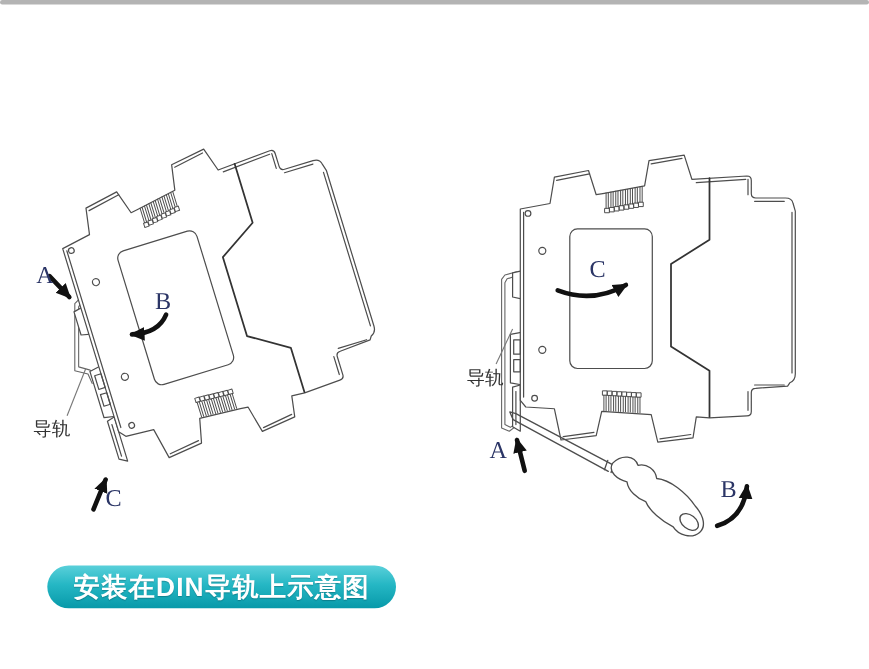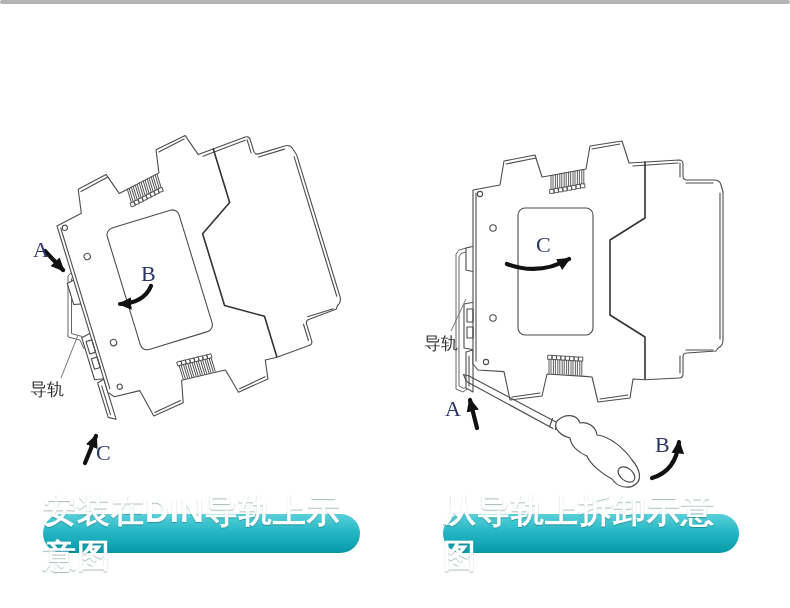--- a/index.html
+++ b/index.html
@@ -6,21 +6,21 @@
   #stage{position:relative;width:790px;height:608px;background:#fff;overflow:hidden;
          font-family:"Liberation Sans",sans-serif;}
   #top-strip{position:absolute;top:0;left:0;width:100%;height:4px;background:#b4b4b4;border-radius:2px;}
   #page-title{position:absolute;top:24px;left:0;width:100%;height:66px;line-height:66px;
       text-align:center;font-size:47px;font-weight:800;letter-spacing:7px;color:#000;
       font-family:"Liberation Sans",sans-serif;}
   #drawing{position:absolute;top:0;left:0;}
   .caption{position:absolute;top:514px;height:39px;border-radius:20px;
       display:flex;align-items:center;justify-content:center;
       background:linear-gradient(180deg,#5ad0da 0%,#25b7c4 45%,#0799a9 100%);
-      color:#fff;font-size:33px;font-weight:700;letter-spacing:1px;
+      color:#fff;font-size:24px;font-weight:700;letter-spacing:1px;
       text-shadow:0 1px 1px rgba(0,60,70,.35);
       font-family:"Liberation Sans",sans-serif;}
   #caption-install{left:43px;width:317px;}
   #caption-remove{left:443px;width:296px;}
   text.abc{font-family:"Liberation Serif",serif;font-size:22px;fill:#2b3566;}
   text.cjk{font-family:"Liberation Serif",serif;font-size:17px;fill:#333;}
 </style>
 </head>
 <body>
 
@@ -124,14 +124,13 @@
         <path d="M652,478 Q676,471 679,442" marker-end="url(#ah)"></path>
       </g>
       <text class="abc" x="536" y="252">C</text>
       <text class="abc" x="445" y="416">A</text>
       <text class="abc" x="655" y="452">B</text>
       <text class="cjk" x="424" y="349">导轨</text>
     </g>
   </svg>
 
   <div id="caption-install" class="caption">安装在DIN导轨上示意图</div>
-  <div id="caption-remove" class="caption">从导轨上拆卸示意图</div>
 </div>
 
 </body></html>

